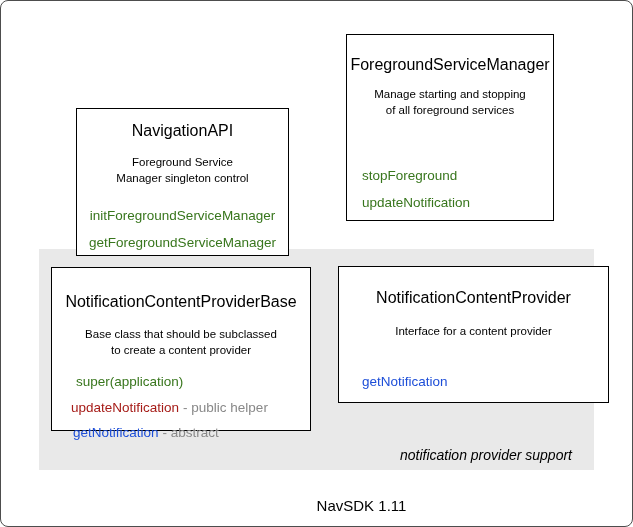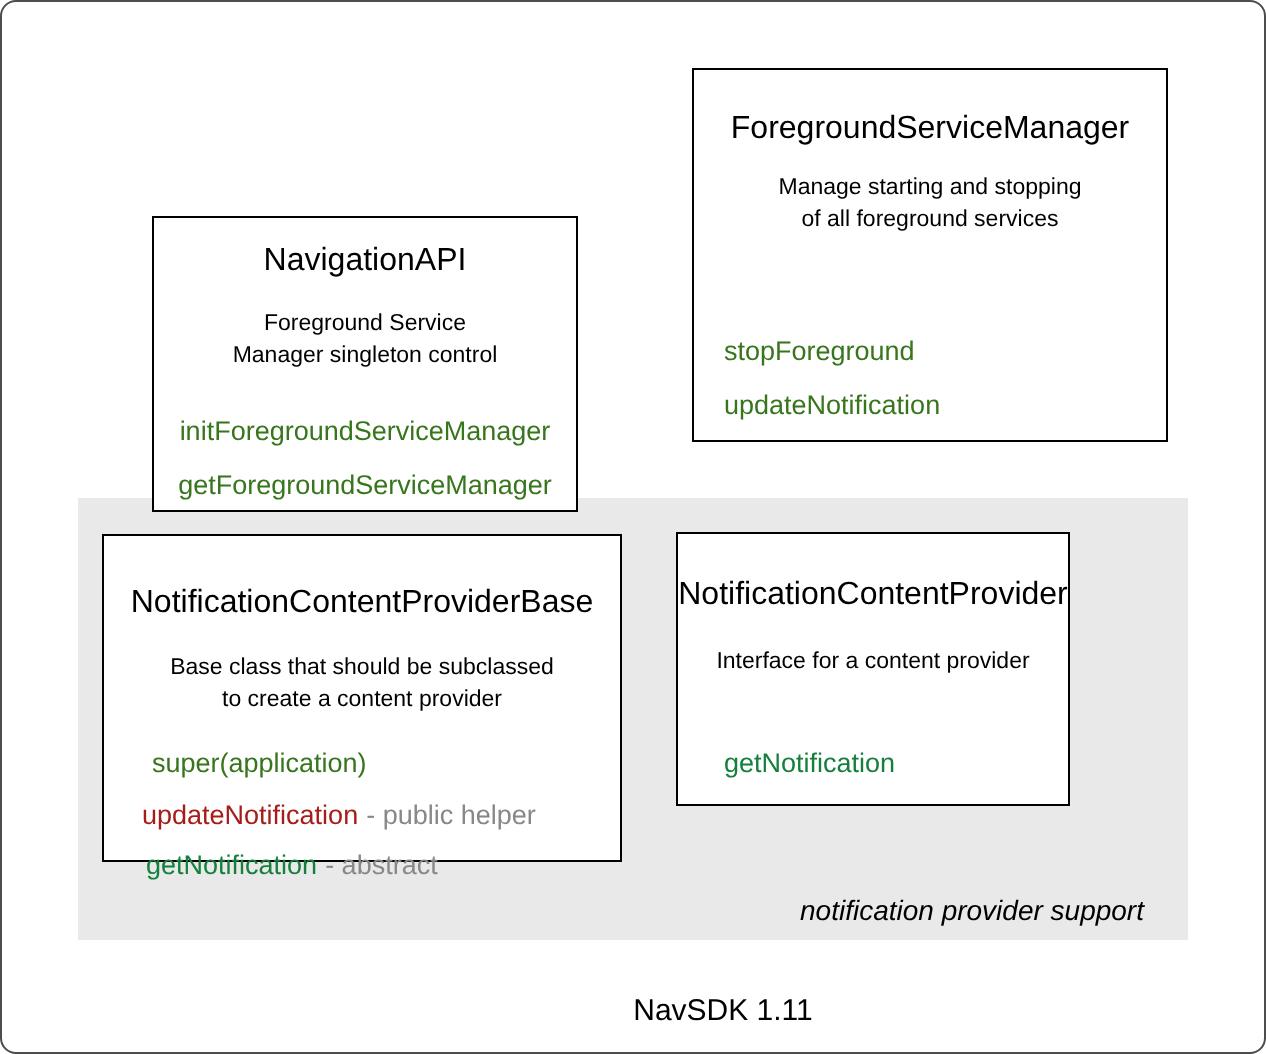--- a/index.html
+++ b/index.html
@@ -19,42 +19,42 @@
     left:38px; top:248px; width:555px; height:221px;
     background:#e9e9e9;
   }
   .cbox {
     position:absolute;
     box-sizing:border-box;
     background:#ffffff;
     border:1.5px solid #000000;
   }
   .box-navigation-api            { left:75px;  top:75px;  width:213px; height:148px;margin-top:32px; }
-  .box-foreground-service-manager{ left:345px; top:33px;  width:238px; height:187px; }
+  .box-foreground-service-manager{ left:345px; top:33px;  width:208px; height:187px; }
   .box-provider-base             { left:50px;  top:266px; width:260px; height:164px; }
-  .box-provider                  { left:337px; top:265px; width:197px; height:137px; }
+  .box-provider                  { left:337px; top:265px; width:271px; height:137px; }
 
   .box-title {
     position:absolute; left:0; width:100%;
     text-align:center; font-size:16px; line-height:18px;
     white-space:nowrap;
   }
   .box-desc {
     position:absolute; left:0; width:100%;
     text-align:center; font-size:11.5px; line-height:16px;
   }
   .method {
     position:absolute;
     font-size:13.5px; line-height:16px;
     white-space:nowrap;
   }
   .method.centered { left:0; width:100%; text-align:center; }
   .green { color:#38761d; }
   .red   { color:#a61c18; }
-  .blue  { color:#15803d;text-align:center; }
+  .blue  { color:#1d4ed8;text-align:center; }
   .m-note { color:#888888; margin-left:4px; }
 
   .panel-label {
     position:absolute; top:446px; right:60px;
     font-size:14px; line-height:17px;
     white-space:nowrap;
     font-style:italic;
   }
   .footer-label {
     position:absolute; left:0; top:496px; width:100%;

